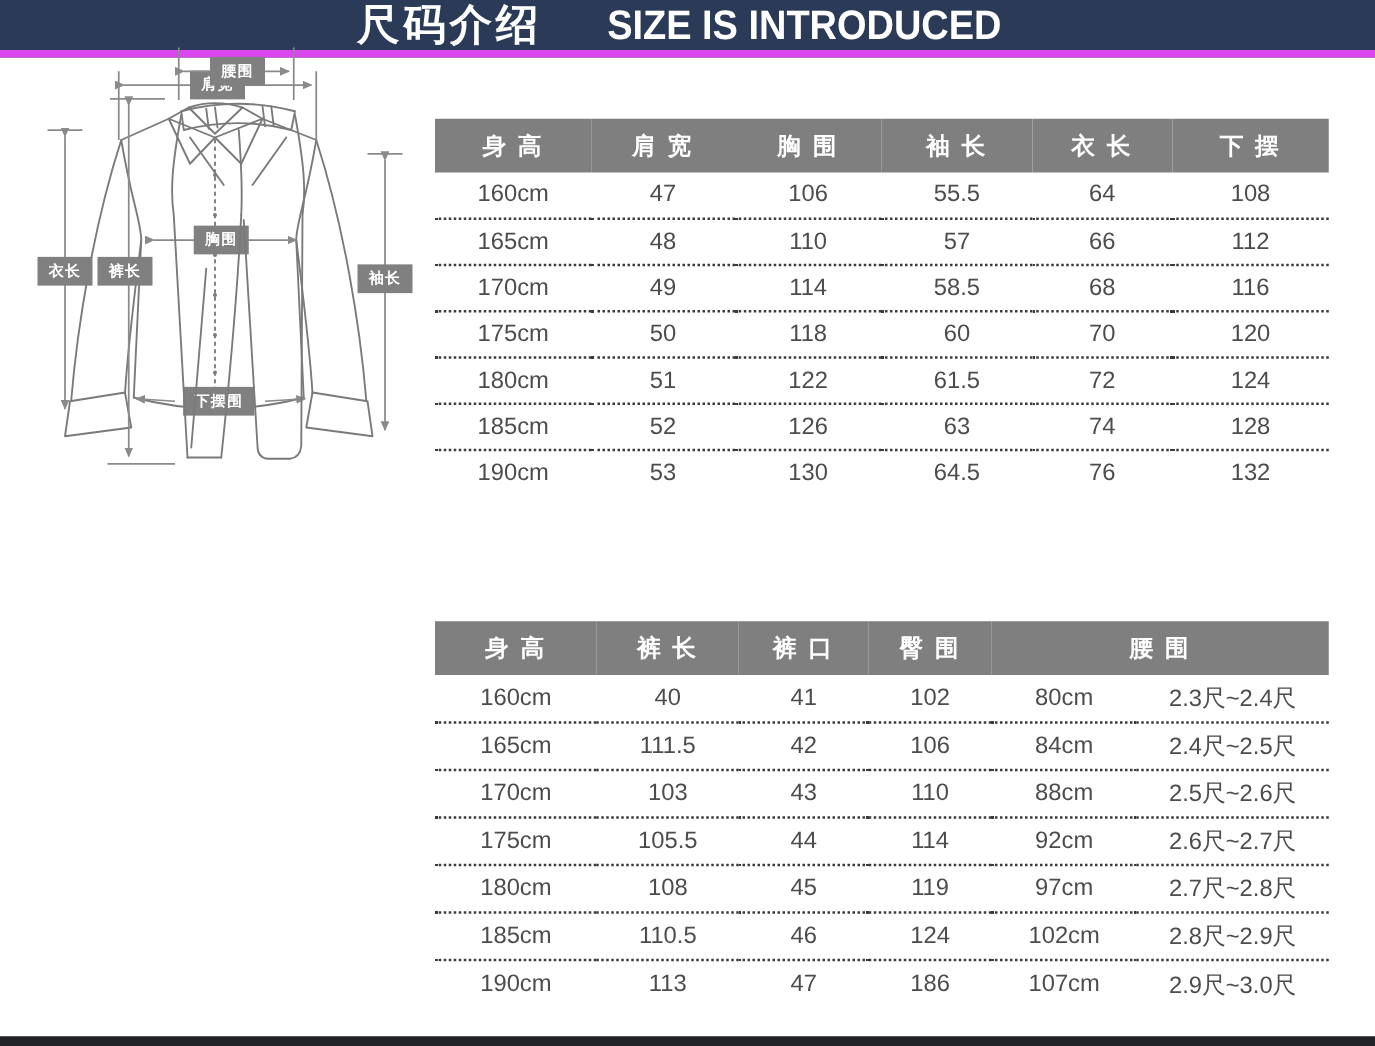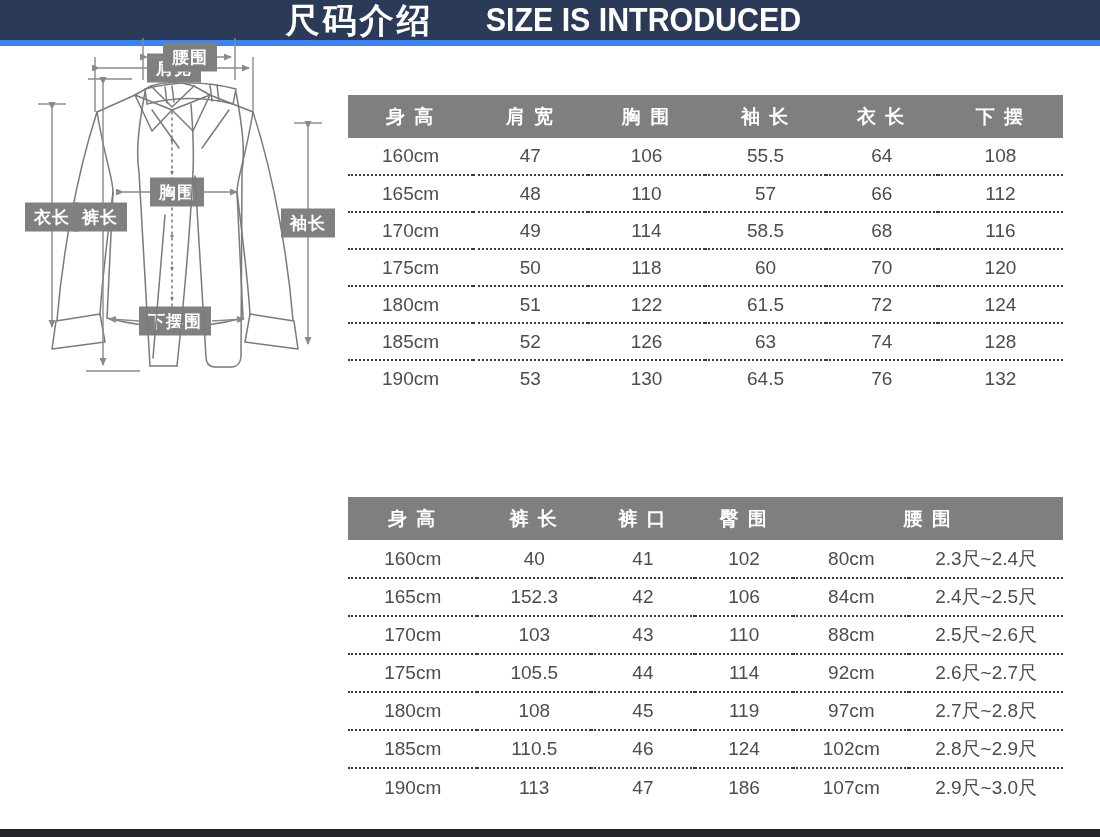--- a/index.html
+++ b/index.html
@@ -2,33 +2,33 @@
 <html><head>
 <meta charset="utf-8">
 <style>
   * { margin:0; padding:0; box-sizing:border-box; }
   html,body { background:#fff; }
   body { font-family:"Liberation Sans","DejaVu Sans",sans-serif; }
   .page { position:relative; width:1100px; height:837px; background:#fff; overflow:hidden; margin:0 auto; }
 
   
   .banner { position:absolute; left:0; top:0; width:1100px; height:46px;
-            background:#2a3a57; border-bottom:6px solid #3b82f6;
+            background:#2a3a57; border-bottom:6px solid #d946ef;
             display:flex; align-items:center; justify-content:center; gap:38px; }
   .banner .zh { color:#fff; font-size:34px; font-weight:bold; letter-spacing:3px; line-height:46px; }
   .banner .en { color:#fff; font-size:33px; font-weight:bold; line-height:46px;
                 display:inline-block; transform:scaleX(.92); letter-spacing:0; }
 
   
   .diagram { position:absolute; }
   .diagram svg { position:absolute; left:0; top:0; }
   #shirt-diagram { left:0; top:60; width:345px; height:400px; }
   #pants-diagram { left:0; top:460; width:345px; height:377px; }
   .badge { position:absolute; transform:translate(-50%,-50%); background:#808080; color:#fff;
-           font-size:17px; font-weight:bold; padding:3px 9px; white-space:nowrap; letter-spacing:1px; }
+           font-size:12px; font-weight:bold; padding:3px 9px; white-space:nowrap; letter-spacing:1px; }
 
   
   .size-table { position:absolute; left:348px; width:715px; border-collapse:collapse; table-layout:fixed; }
   #shirt-table { top:95px; }
   #pants-table { top:497px; }
   .size-table th { background:#7f7f7f; color:#fff; font-size:19px; font-weight:bold;
                    height:43px; text-align:center; letter-spacing:2px;margin-left:48px; }
   .size-table td { height:37px; text-align:center; vertical-align:middle;
                    font-size:19px; color:#4c4c4c; }
   #pants-table td { height:38px; }
@@ -246,21 +246,21 @@
         <tr>
           <td>160cm</td>
           <td>40</td>
           <td>41</td>
           <td>102</td>
           <td>80cm</td>
           <td>2.3尺~2.4尺</td>
         </tr>
         <tr>
           <td>165cm</td>
-          <td>152.3</td>
+          <td>111.5</td>
           <td>42</td>
           <td>106</td>
           <td>84cm</td>
           <td>2.4尺~2.5尺</td>
         </tr>
         <tr>
           <td>170cm</td>
           <td>103</td>
           <td>43</td>
           <td>110</td>

